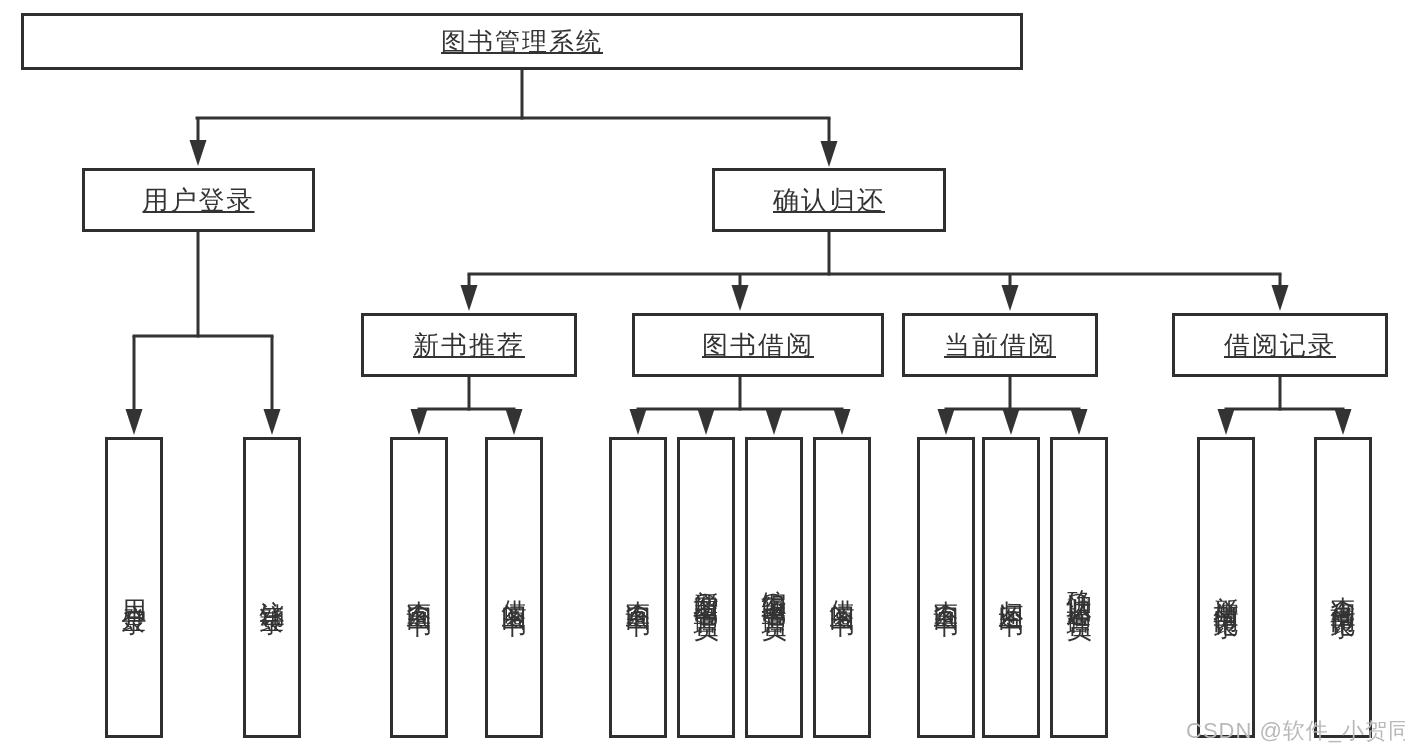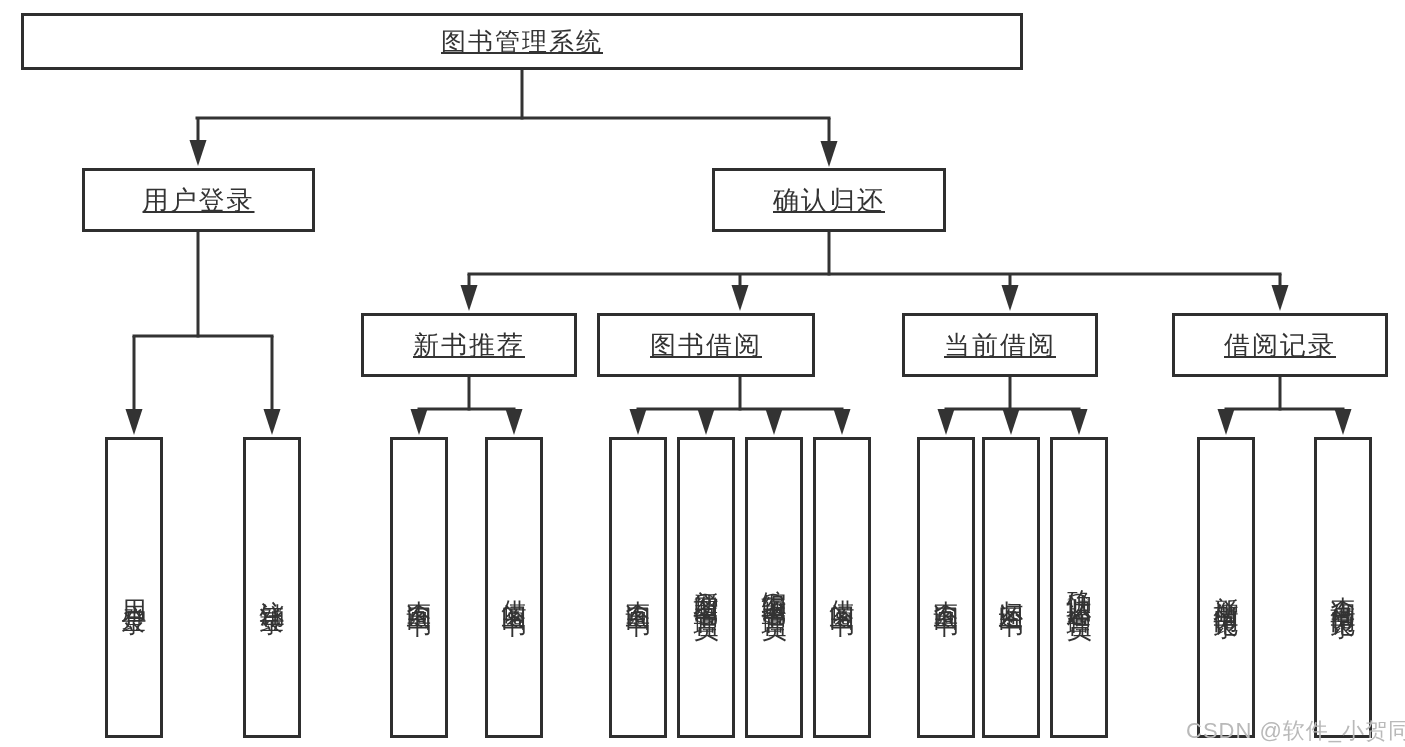--- a/index.html
+++ b/index.html
@@ -121,21 +121,21 @@
       <polygon points="1217.5,409 1234.5,409 1226,435" fill="#333333"></polygon>
       <polygon points="1334.5,409 1351.5,409 1343,435" fill="#333333"></polygon>
     </svg>
 
   <div class="node node-root">图书管理系统</div>
 
   <div class="node node-l2" style="left:82px;width:233px;">用户登录</div>
   <div class="node node-l2" style="left:712px;width:234px;">确认归还</div>
 
   <div class="node node-l3" style="left:361px;width:216px;text-align:right;">新书推荐</div>
-  <div class="node node-l3" style="left:597px;width:218px;">图书借阅</div>
+  <div class="node node-l3" style="left:632px;width:252px;">图书借阅</div>
   <div class="node node-l3" style="left:902px;width:196px;">当前借阅</div>
   <div class="node node-l3" style="left:1172px;width:216px;">借阅记录</div>
 
   <div class="vbox" style="left:105px;">用户登录</div>
   <div class="vbox" style="left:243px;">注销登录</div>
 
   <div class="vbox" style="left:390px;">查询图书</div>
   <div class="vbox" style="left:485px;">借阅图书</div>
 
   <div class="vbox" style="left:609px;">查询图书</div>

